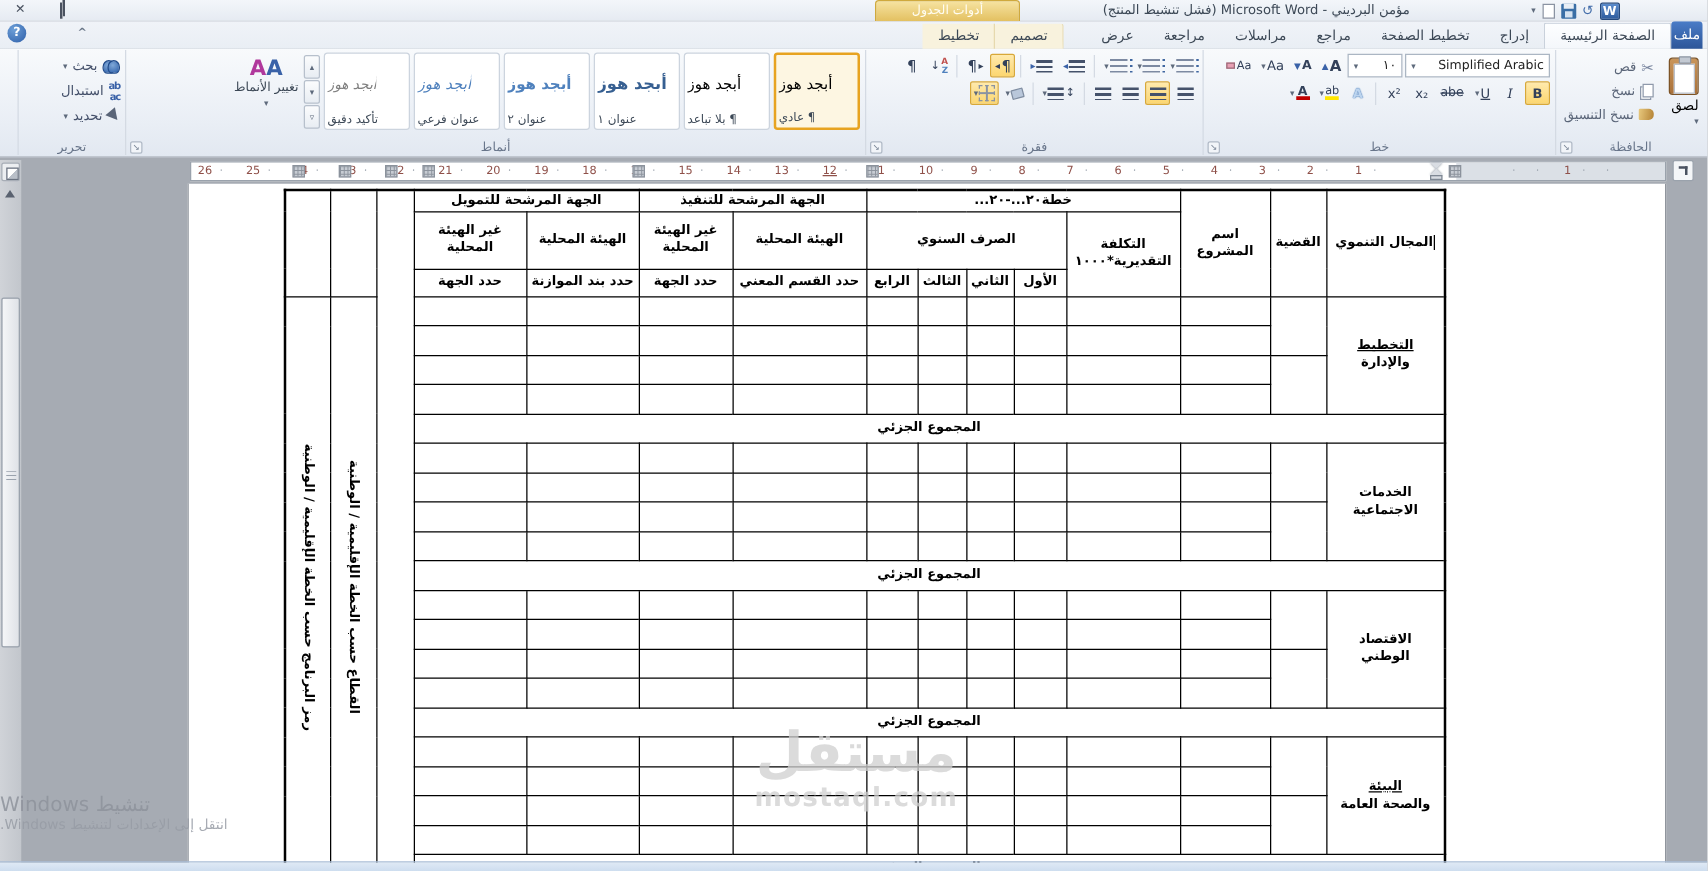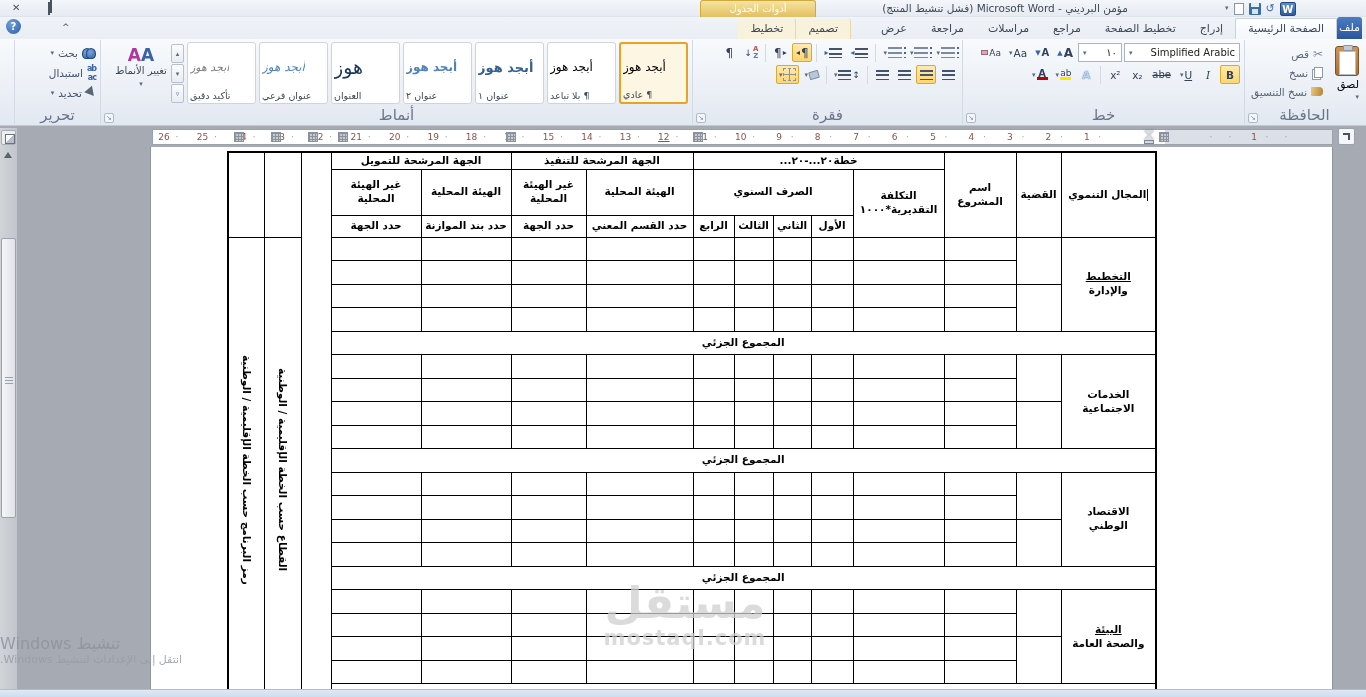--- a/index.html
+++ b/index.html
@@ -25,21 +25,21 @@
 .tab{padding:3px 12px 4px;font-size:11px;color:#3c4856;white-space:nowrap;direction:rtl}
 .tab-file{background:linear-gradient(#4a7cc7,#2d5699);color:#fff;border-radius:3px 3px 0 0;padding:4px 2px;height:22px}
 .tab-active{background:linear-gradient(#fdfeff,#f4f7fb);border:1px solid #c9d1db;border-bottom:none;border-radius:2px 2px 0 0}
 .tab-ctx{background:#f8f2dd;border-right:1px solid #e6d9ae}
 .tab-ctx-first{margin-right:18px;border-radius:2px 2px 0 0}
 .helpbtn{position:absolute;left:6px;top:2px;width:15px;height:15px;border-radius:50%;background:radial-gradient(circle at 35% 30%,#6ea0d8,#2d5ea8);color:#fff;font-size:10px;font-weight:bold;text-align:center;line-height:15px}
 .collapsebtn{position:absolute;left:62px;top:5px;color:#6a7788;font-size:9px;font-weight:bold}
 
 .ribbon{position:absolute;left:0;top:39px;width:1366px;height:87px;background:linear-gradient(#f8fafc,#e9eef5 70%,#e2e8f1);border-bottom:1px solid #c3cad4;display:flex;direction:rtl;padding:1px 2px 0;z-index:28}
 .rgroup{position:relative;height:84px;border-left:1px solid #d4dae3;padding:2px 4px 13px;flex-shrink:0}
-.rlabel{position:absolute;bottom:0;right:0;left:0;text-align:center;font-size:15px;color:#68758a;direction:rtl}
+.rlabel{position:absolute;bottom:0;right:0;left:0;text-align:center;font-size:10px;color:#68758a;direction:rtl}
 .launcher{position:absolute;bottom:1px;left:3px;width:10px;height:10px;border:1px solid #b0b9c6;border-radius:2px;color:#7c8798;font-size:7px;line-height:9px;text-align:center;background:#f2f5f9}
 .row{display:flex;align-items:center;direction:rtl}
 .fbtn{min-width:20px;height:19px;display:flex;align-items:center;justify-content:center;font-size:10.5px;color:#33415a;border:1px solid transparent;border-radius:2px;padding:0 2px;gap:1px}
 .hl{background:linear-gradient(#ffeaad,#fcd66f);border-color:#d8a838}
 .sep{width:1px;height:18px;background:#d4dae3;margin:0 2px}
 .dd{font-size:7px;color:#5e6a7c}
 
 .g-clip{width:120px;display:flex;direction:rtl}
 .paste{width:46px;display:flex;flex-direction:column;align-items:flex-start;padding-top:3px;gap:2px;border:1px solid transparent;border-radius:2px}
 .ic-clipboard{width:24px;height:30px;background:linear-gradient(#c9955a,#a9713a);border:1px solid #7d5427;border-radius:3px;position:relative}
@@ -356,24 +356,20 @@
           <span class="cprev sp-n">أبجد هوز</span>
           <span class="cname">¶ بلا تباعد</span>
         </div>
       <div class="card">
           <span class="cprev sp-h1">أبجد هوز</span>
           <span class="cname">عنوان ١</span>
         </div>
       <div class="card">
           <span class="cprev sp-h2">أبجد هوز</span>
           <span class="cname">عنوان ٢</span>
-        </div>
-      <div class="card">
-          <span class="cprev sp-t">هوز</span>
-          <span class="cname">العنوان</span>
         </div>
       <div class="card">
           <span class="cprev sp-sub">أبجد هوز</span>
           <span class="cname">عنوان فرعي</span>
         </div>
       <div class="card">
           <span class="cprev sp-emph">أبجد هوز</span>
           <span class="cname">تأكيد دقيق</span>
         </div>
     </div>

